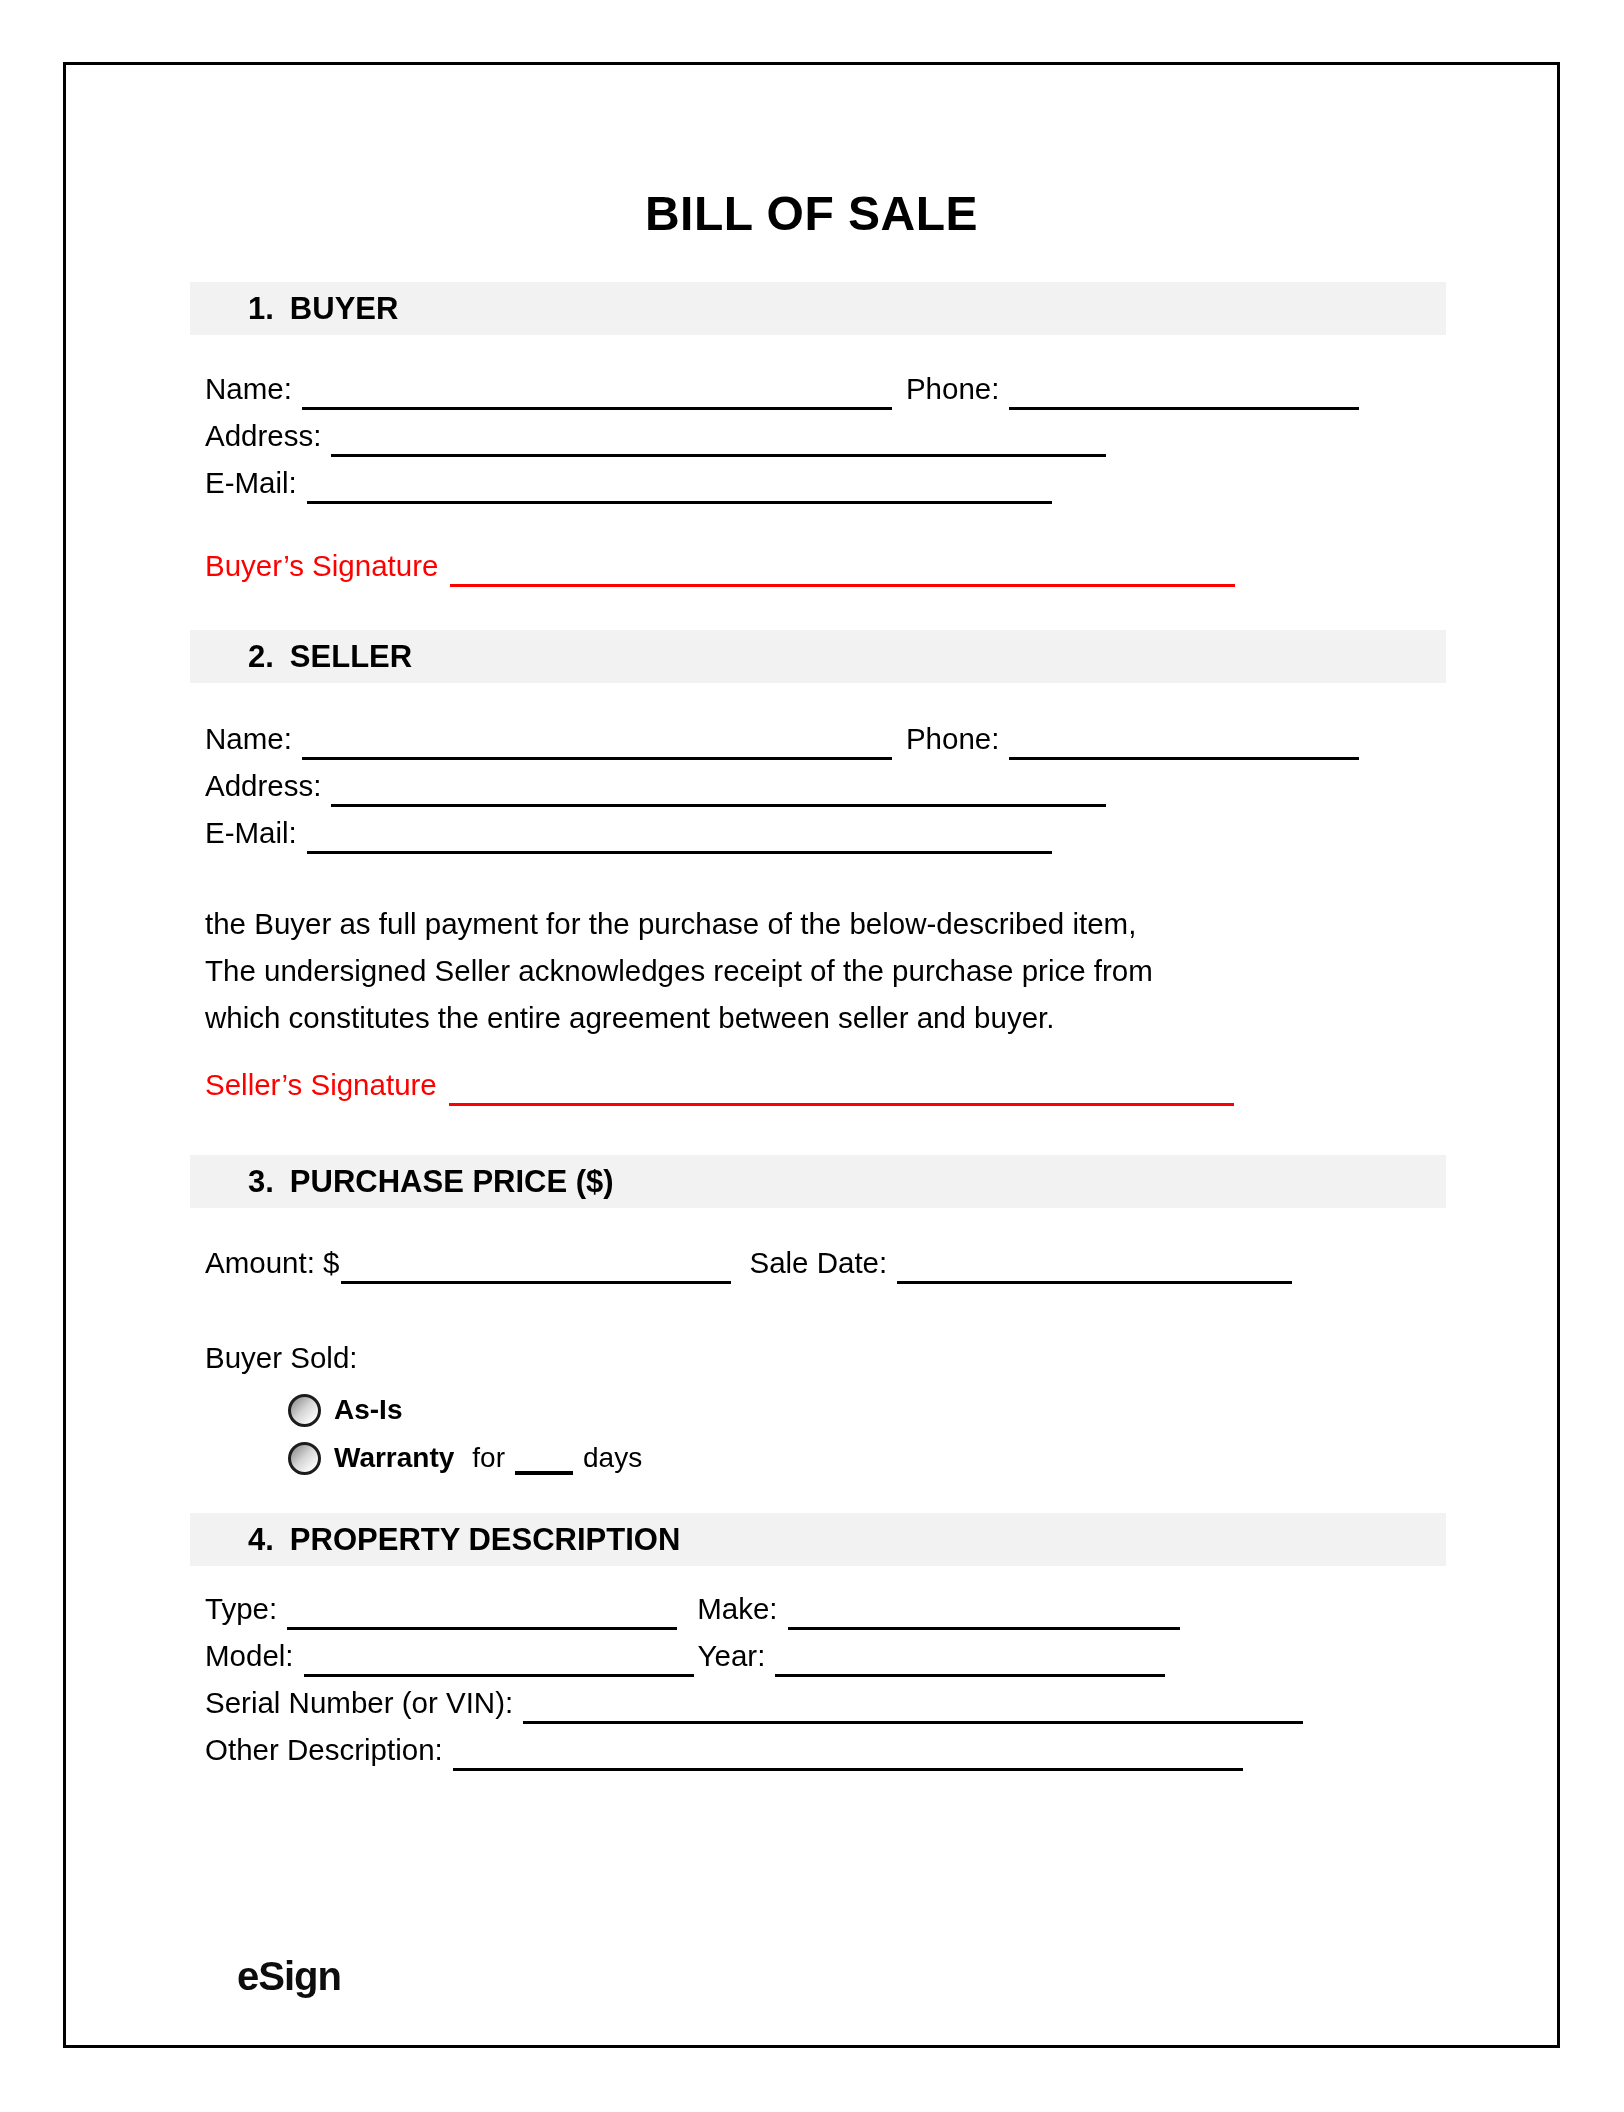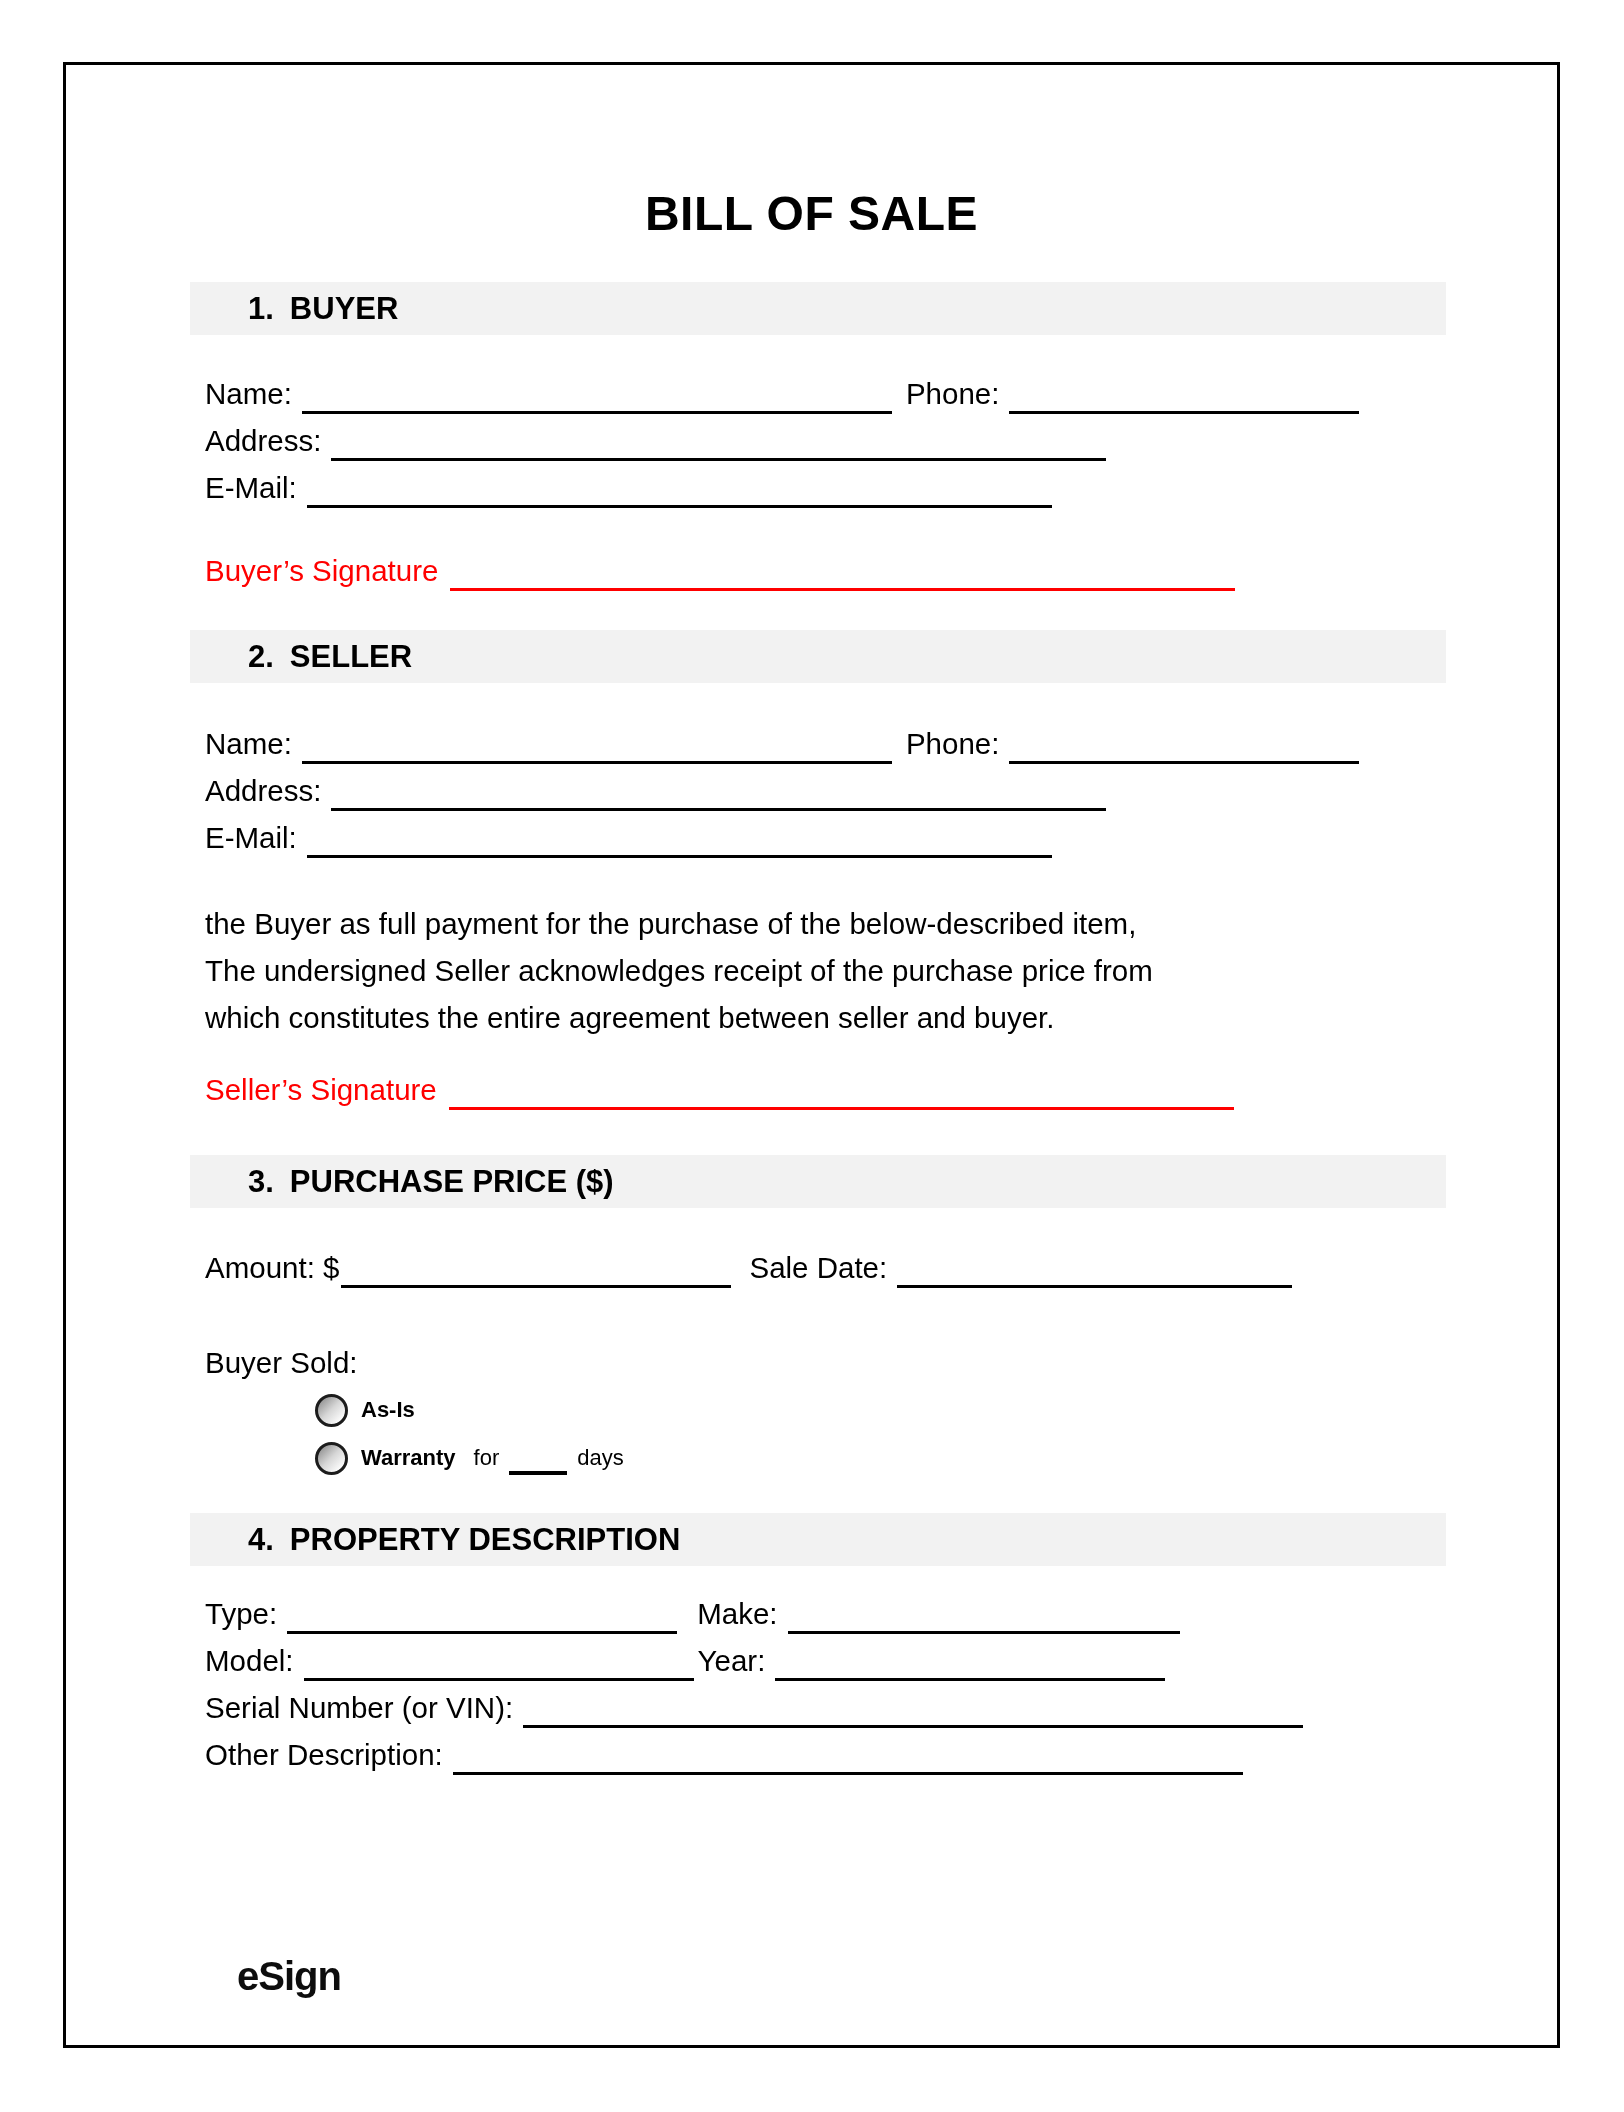--- a/index.html
+++ b/index.html
@@ -20,37 +20,37 @@
     letter-spacing: 0.5px;
   }
   .bar {
     position: absolute; left: 190px; width: 1256px; height: 53px;
     background: #F2F2F2; display: flex; align-items: center;
     padding-left: 58px; font-weight: bold; font-size: 31px;
   }
   .bar .num { margin-right: 16px; }
   .row {
     position: absolute; left: 205px; height: 46px;
-    display: flex; align-items: center;
+    display: flex; align-items: flex-start;
     font-size: 29.5px; white-space: pre;
   }
   .lbl { padding-bottom: 3px; }
   .fline {
     display: inline-block; height: 38px; margin-left: 10px;
     border-bottom: 3px solid #000000; flex: none;
   }
   .sig { color: #FF0000; }
   .sig .fline { border-bottom-color: #FF0000; margin-left: 12px; }
   .para {
     position: absolute; left: 205px; top: 900px; width: 1230px;
     font-size: 29.5px; line-height: 47px;
   }
   .radio-row {
-    position: absolute; left: 315px; height: 48px;
-    display: flex; align-items: center; font-size: 22px; white-space: pre;
+    position: absolute; left: 288px; height: 48px;
+    display: flex; align-items: center; font-size: 28px; white-space: pre;
   }
   .radio {
     width: 33px; height: 33px; border-radius: 50%;
     border: 3px solid #1c1c1c;
     background: linear-gradient(135deg, #8f8f8f 8%, #d6d6d6 48%, #ffffff 88%);
     margin-right: 13px; flex: none;
   }
   .opt-bold { font-weight: bold; }
   .blank {
     display: inline-block; width: 58px; height: 30px;

